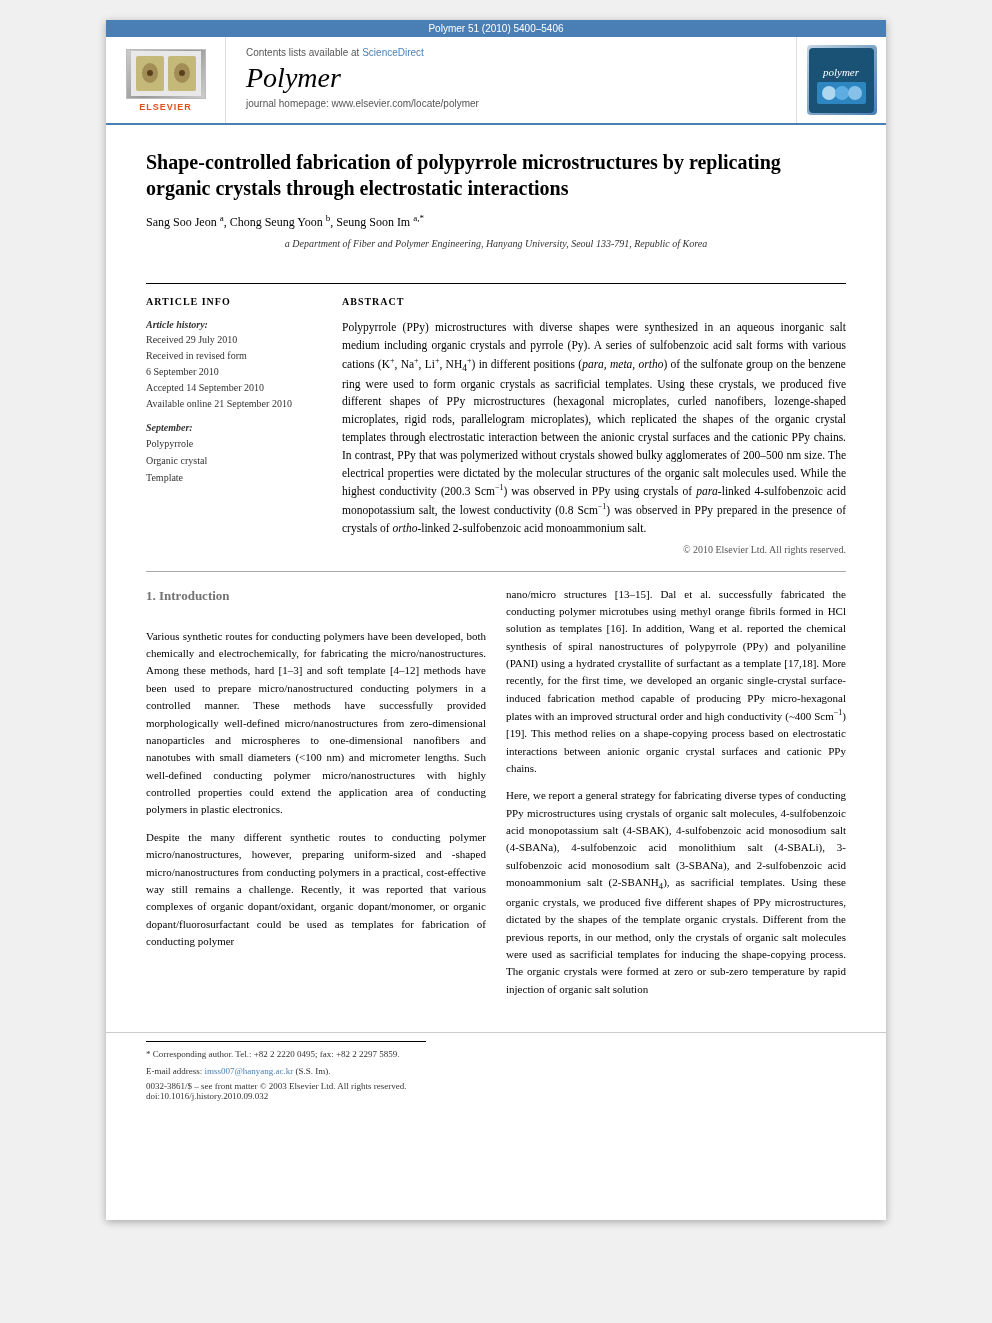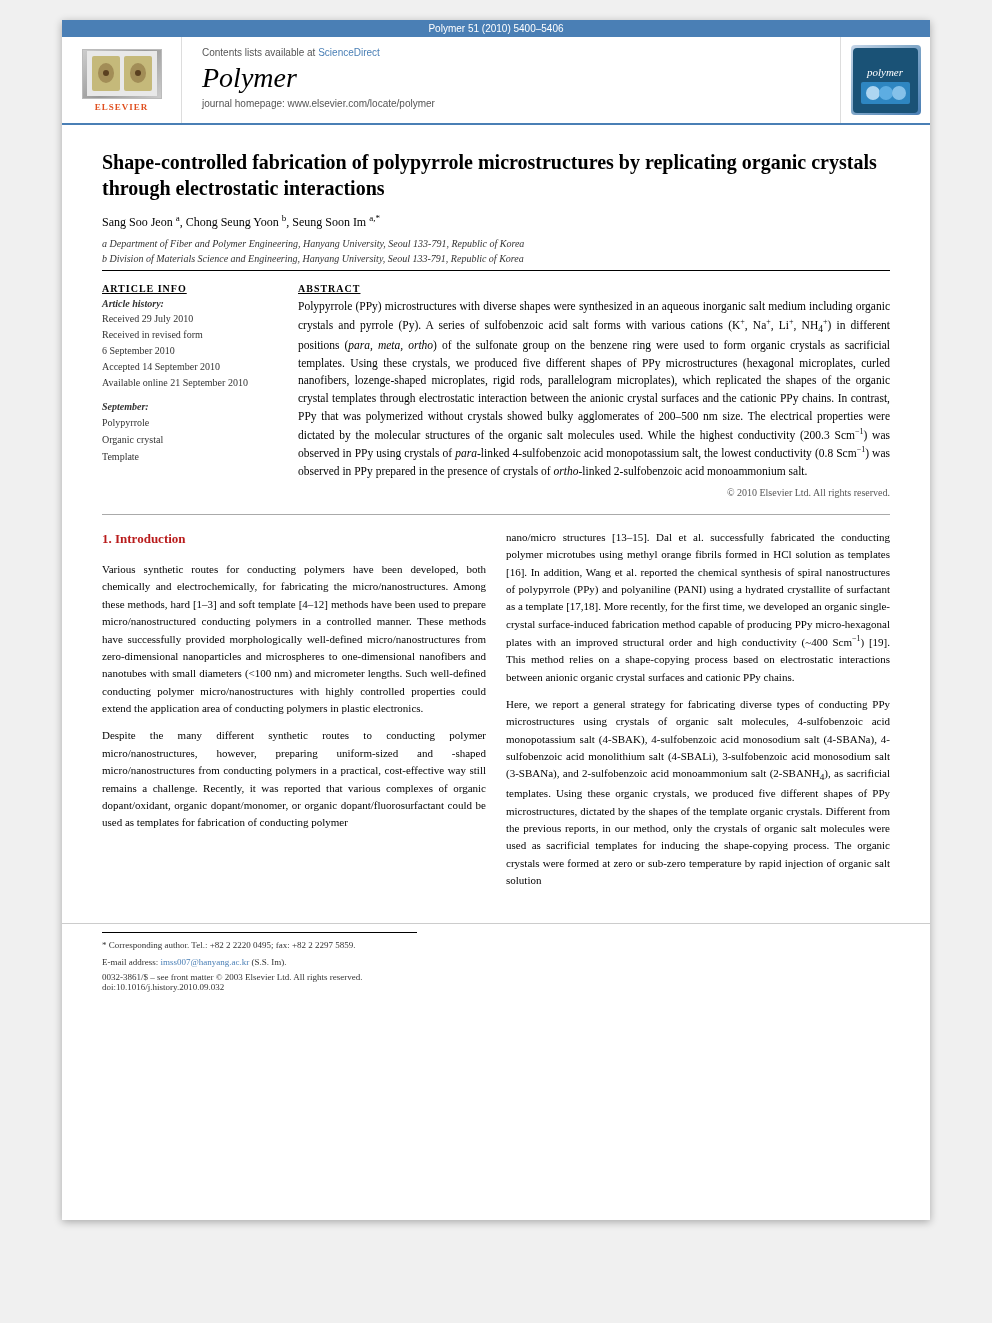--- a/index.html
+++ b/index.html
@@ -7,21 +7,21 @@
       background: #f0f0f0;
       font-family: 'Times New Roman', Times, serif;
       font-size: 13px;
       color: #000;
       display: flex;
       justify-content: center;
       padding: 20px 0;
     }
     .page {
       background: #fff;
-      width: 868px;
+      width: 780px;
       min-height: 1200px;
       padding: 0;
       box-shadow: 0 2px 8px rgba(0,0,0,0.3);
     }
     
     .top-bar {
       background: #4a7fb5;
       color: #fff;
       text-align: center;
       font-size: 10px;
@@ -54,21 +54,21 @@
       background: linear-gradient(135deg, #ccc 0%, #999 50%, #ccc 100%);
       border: 1px solid #bbb;
       display: flex;
       align-items: center;
       justify-content: center;
       font-size: 8px;
       color: #555;
       margin-bottom: 3px;
     }
     .elsevier-logo .elsevier-text {
-      font-family: Liberation Serif, serif;
+      font-family: Liberation Sans, sans-serif;
       font-size: 9px;
       font-weight: bold;
       color: #e05020;
       letter-spacing: 1px;
     }
     .journal-header-center {
       flex: 1;
       text-align: left;
       padding: 10px 20px;
     }
@@ -124,22 +124,23 @@
     .authors {
       font-size: 12px;
       margin-bottom: 6px;
       color: #000;
     }
     .authors sup { font-size: 9px; }
     .affiliations {
       font-size: 10px;
       color: #333;
       font-style: italic;
-      margin-bottom: 4px;
+      margin-bottom: 32px;
       line-height: 1.5;
+      text-align: center;
     }
     
     .two-col {
       display: flex;
       gap: 16px;
       border-top: 1px solid #000;
       padding-top: 12px;
       margin-bottom: 16px;
     }
     .col-left {
@@ -148,22 +149,21 @@
     }
     .col-right {
       flex: 1;
     }
     .section-heading {
       font-size: 10px;
       font-weight: bold;
       letter-spacing: 1px;
       text-transform: uppercase;
       color: #000;
-      margin-bottom: 4px;
-      text-decoration: underline;
+      margin-bottom: 12px;
     }
     .article-info-section {
       margin-bottom: 10px;
     }
     .article-info-section .info-label {
       font-size: 10px;
       font-style: italic;
       font-weight: bold;
       color: #333;
       margin-bottom: 2px;
@@ -210,22 +210,22 @@
     .body-col {
       flex: 1;
       font-size: 11px;
       line-height: 1.55;
       color: #000;
       text-align: justify;
     }
     .body-section-number {
       font-size: 13px;
       font-weight: bold;
-      color: #b91c1c;
-      margin-bottom: 12px;
+      color: #737373;
+      margin-bottom: 22px;
     }
     .body-text {
       font-size: 11px;
       line-height: 1.58;
       text-align: justify;
       margin-bottom: 10px;
     }
     
     .footer-section {
       padding: 8px 40px 5px;
@@ -303,21 +303,20 @@
   <div class="article-content">
 
     <div class="article-title">Shape-controlled fabrication of polypyrrole microstructures by replicating organic crystals through electrostatic interactions</div>
 
     <div class="authors">
       <span>Sang Soo Jeon <sup>a</sup>, Chong Seung Yoon <sup>b</sup>, Seung Soon Im <sup>a,*</sup></span>
     </div>
 
     <div class="affiliations">
       <div>a Department of Fiber and Polymer Engineering, Hanyang University, Seoul 133-791, Republic of Korea</div>
-      <div>b Division of Materials Science and Engineering, Hanyang University, Seoul 133-791, Republic of Korea</div>
     </div>
 
     <div class="two-col">
 
       <div class="col-left">
         <div class="section-heading">ARTICLE INFO</div>
 
         <div class="article-info-section">
           <div class="info-label">Article history:</div>
           <div class="info-value">Received 29 July 2010</div>

